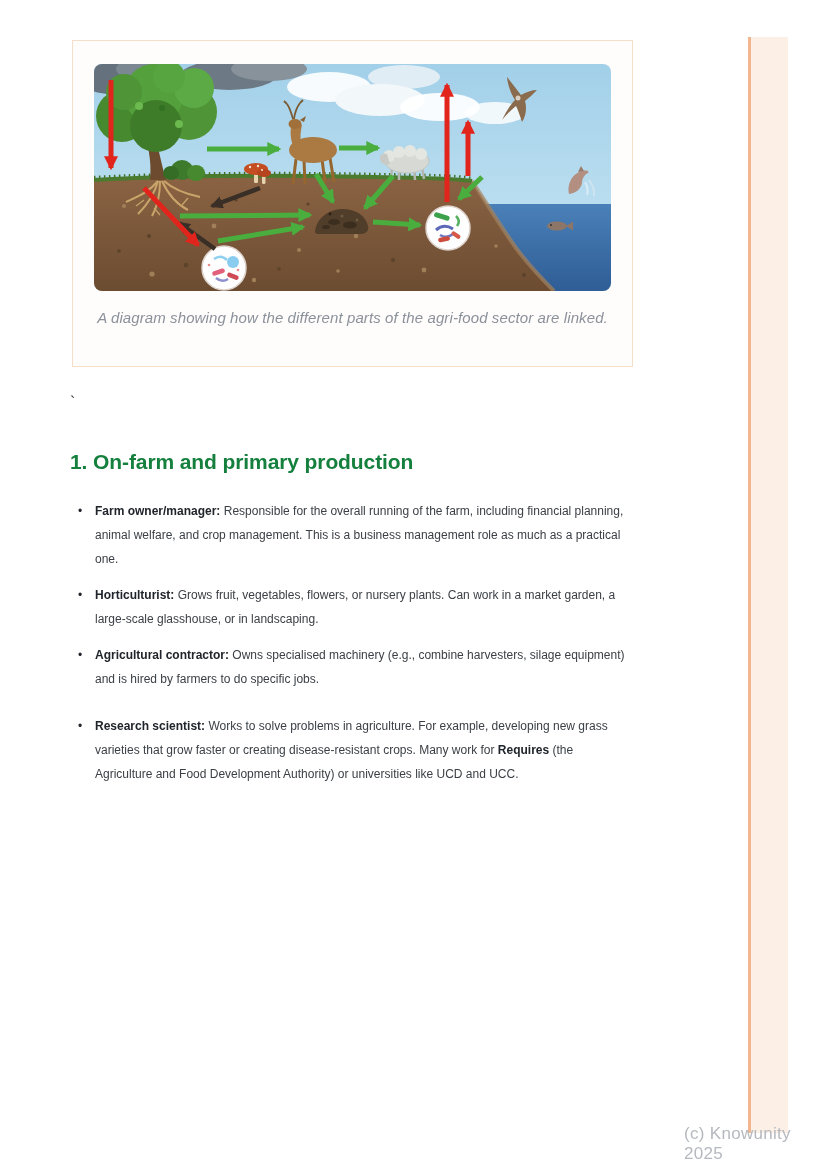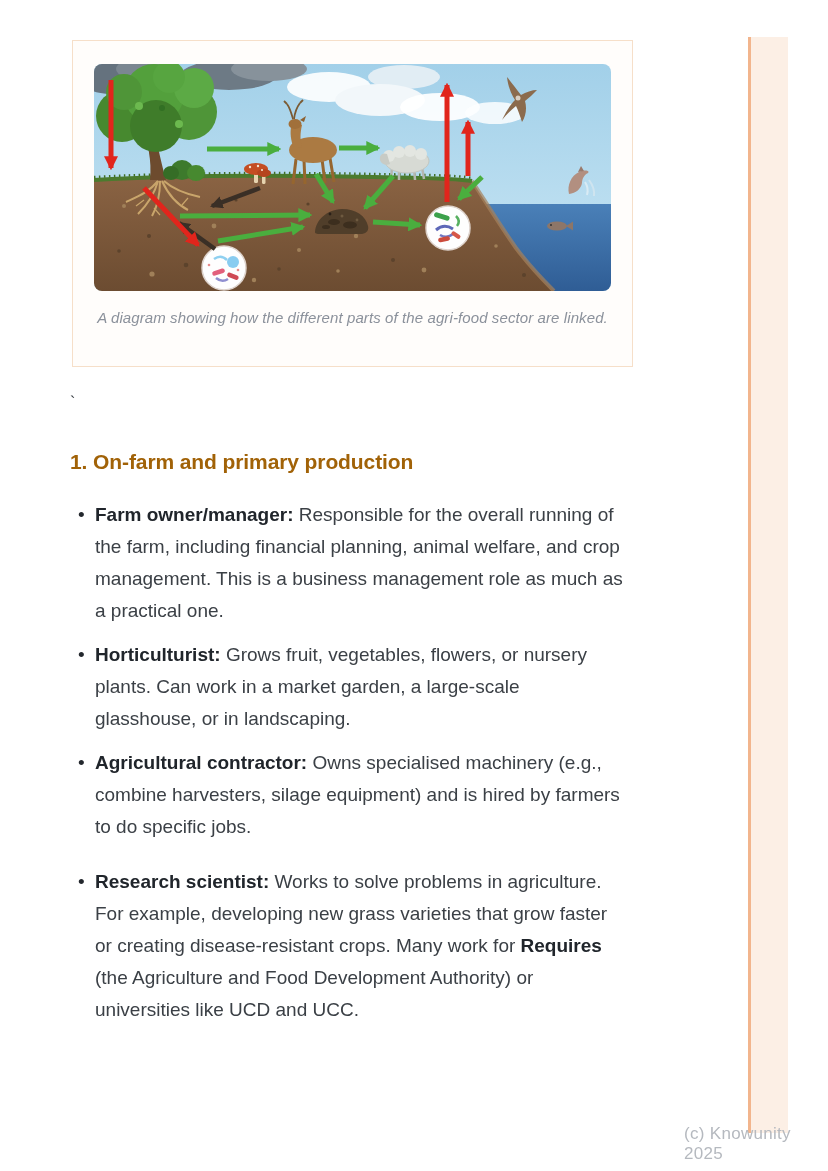--- a/index.html
+++ b/index.html
@@ -25,33 +25,33 @@
     text-align:center;font-style:italic;
     font-size:15px;color:#8b919b;letter-spacing:.1px;
   }
   
   .backtick{position:absolute;left:70px;top:394px;font-size:16px;color:#3b4046;}
   
   .content{position:absolute;left:70px;top:448px;width:564px;}
   .content section{margin:0;}
   .content h2{
     margin:0 0 21px 0;font-size:21px;line-height:28px;font-weight:700;
-    color:#a16207;letter-spacing:-.1px;
+    color:#15803d;letter-spacing:-.1px;
   }
   .content section + section h2{margin-top:27px;}
   .content p.intro{
     margin:0 0 19px 0;font-size:15.8px;line-height:26.5px;color:#3b4046;
     text-align:justify;
   }
   .content ul.bullets{
     list-style:none;margin:23px 0 4px 0;padding:0 0 0 25px;
   }
   .content ul.bullets li{
     position:relative;margin:0 8px 12px 0;
-    font-size:19px;line-height:32px;color:#3b4046;
+    font-size:12px;line-height:24px;color:#3b4046;
   }
   .content ul.bullets li::before{
     content:"\2022";position:absolute;left:-17px;top:0;color:#23272d;
   }
   .content .bold{font-weight:700;color:#20252b;}
   
   .side-strip{
     position:absolute;left:748px;top:37px;width:37px;height:1096px;
     background:#fcefe5;border-left:3px solid #f2b58d;z-index:1;
   }

